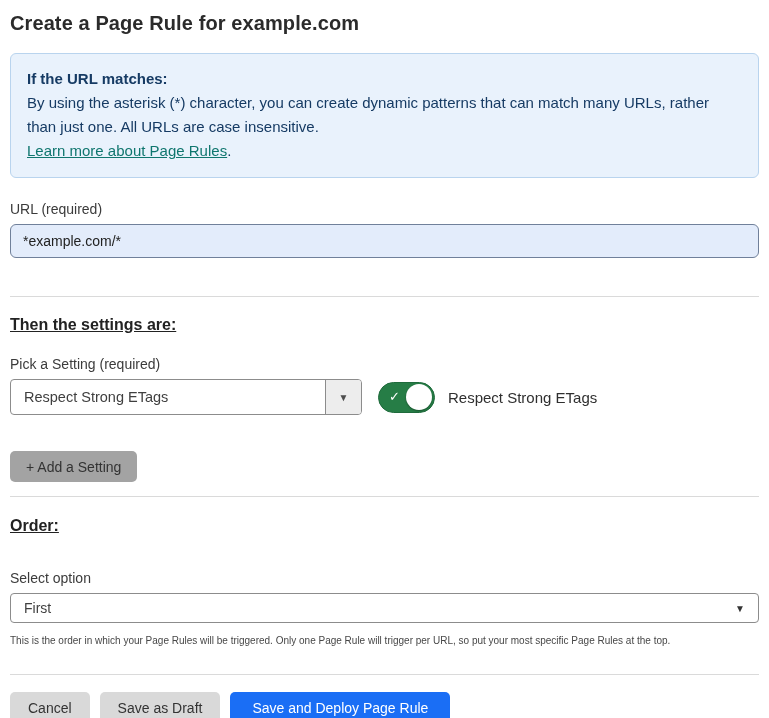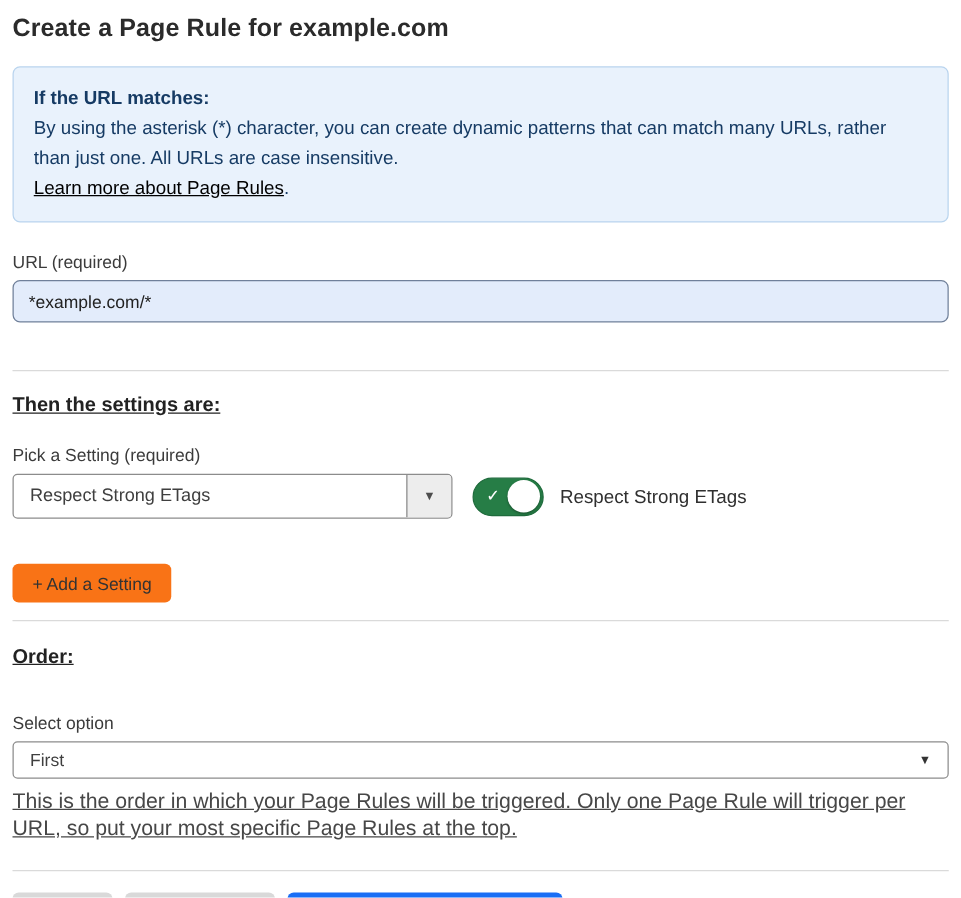--- a/index.html
+++ b/index.html
@@ -24,21 +24,21 @@
     background: #e9f2fc;
     border: 1px solid #b9d4ee;
     border-radius: 6px;
     padding: 13px 16px 14px 16px;
     color: #163b64;
     font-size: 15px;
     line-height: 24px;
   }
   .info-box .info-heading { font-weight: bold; font-size: 15px; }
   .info-box a.info-link {
-    color: #000000;
+    color: #0f766e;
     text-decoration: underline;
     cursor: pointer;
   }
 
   
   .field-label {
     font-size: 14px;
     color: #3b3b3b;
     margin-bottom: 7px;
   }
@@ -144,21 +144,21 @@
   .toggle-label {
     margin-left: 13px;
     font-size: 15px;
     color: #2f2f2f;
   }
 
   .add-setting-btn {
     margin-top: 36px;
     height: 31px;
     padding: 0 16px;
-    background: #f97316;
+    background: #a3a3a3;
     border: none;
     border-radius: 5px;
     font-size: 14px;
     color: #333333;
     font-family: "Liberation Sans", "DejaVu Sans", sans-serif;
     cursor: pointer;
   }
 
   .order-select-label { margin-top: 35px; }
   .order-select {
@@ -173,25 +173,24 @@
     padding: 0 13px;
     font-size: 14px;
     color: #3f3f3f;
     cursor: pointer;
     gap: 36px;
   }
   .order-select .order-arrow { font-size: 10px; color: #333333; }
 
   .help-text {
     margin-top: 7px;
-    font-size: 17px;
+    font-size: 10px;
     line-height: 22px;
     color: #474747;
     max-width: 745px;
-    text-decoration: underline;
   }
 
   .actions-row {
     margin-top: 17px;
     display: flex;
     align-items: center;
     gap: 10px;
   }
   .btn {
     height: 32px;

